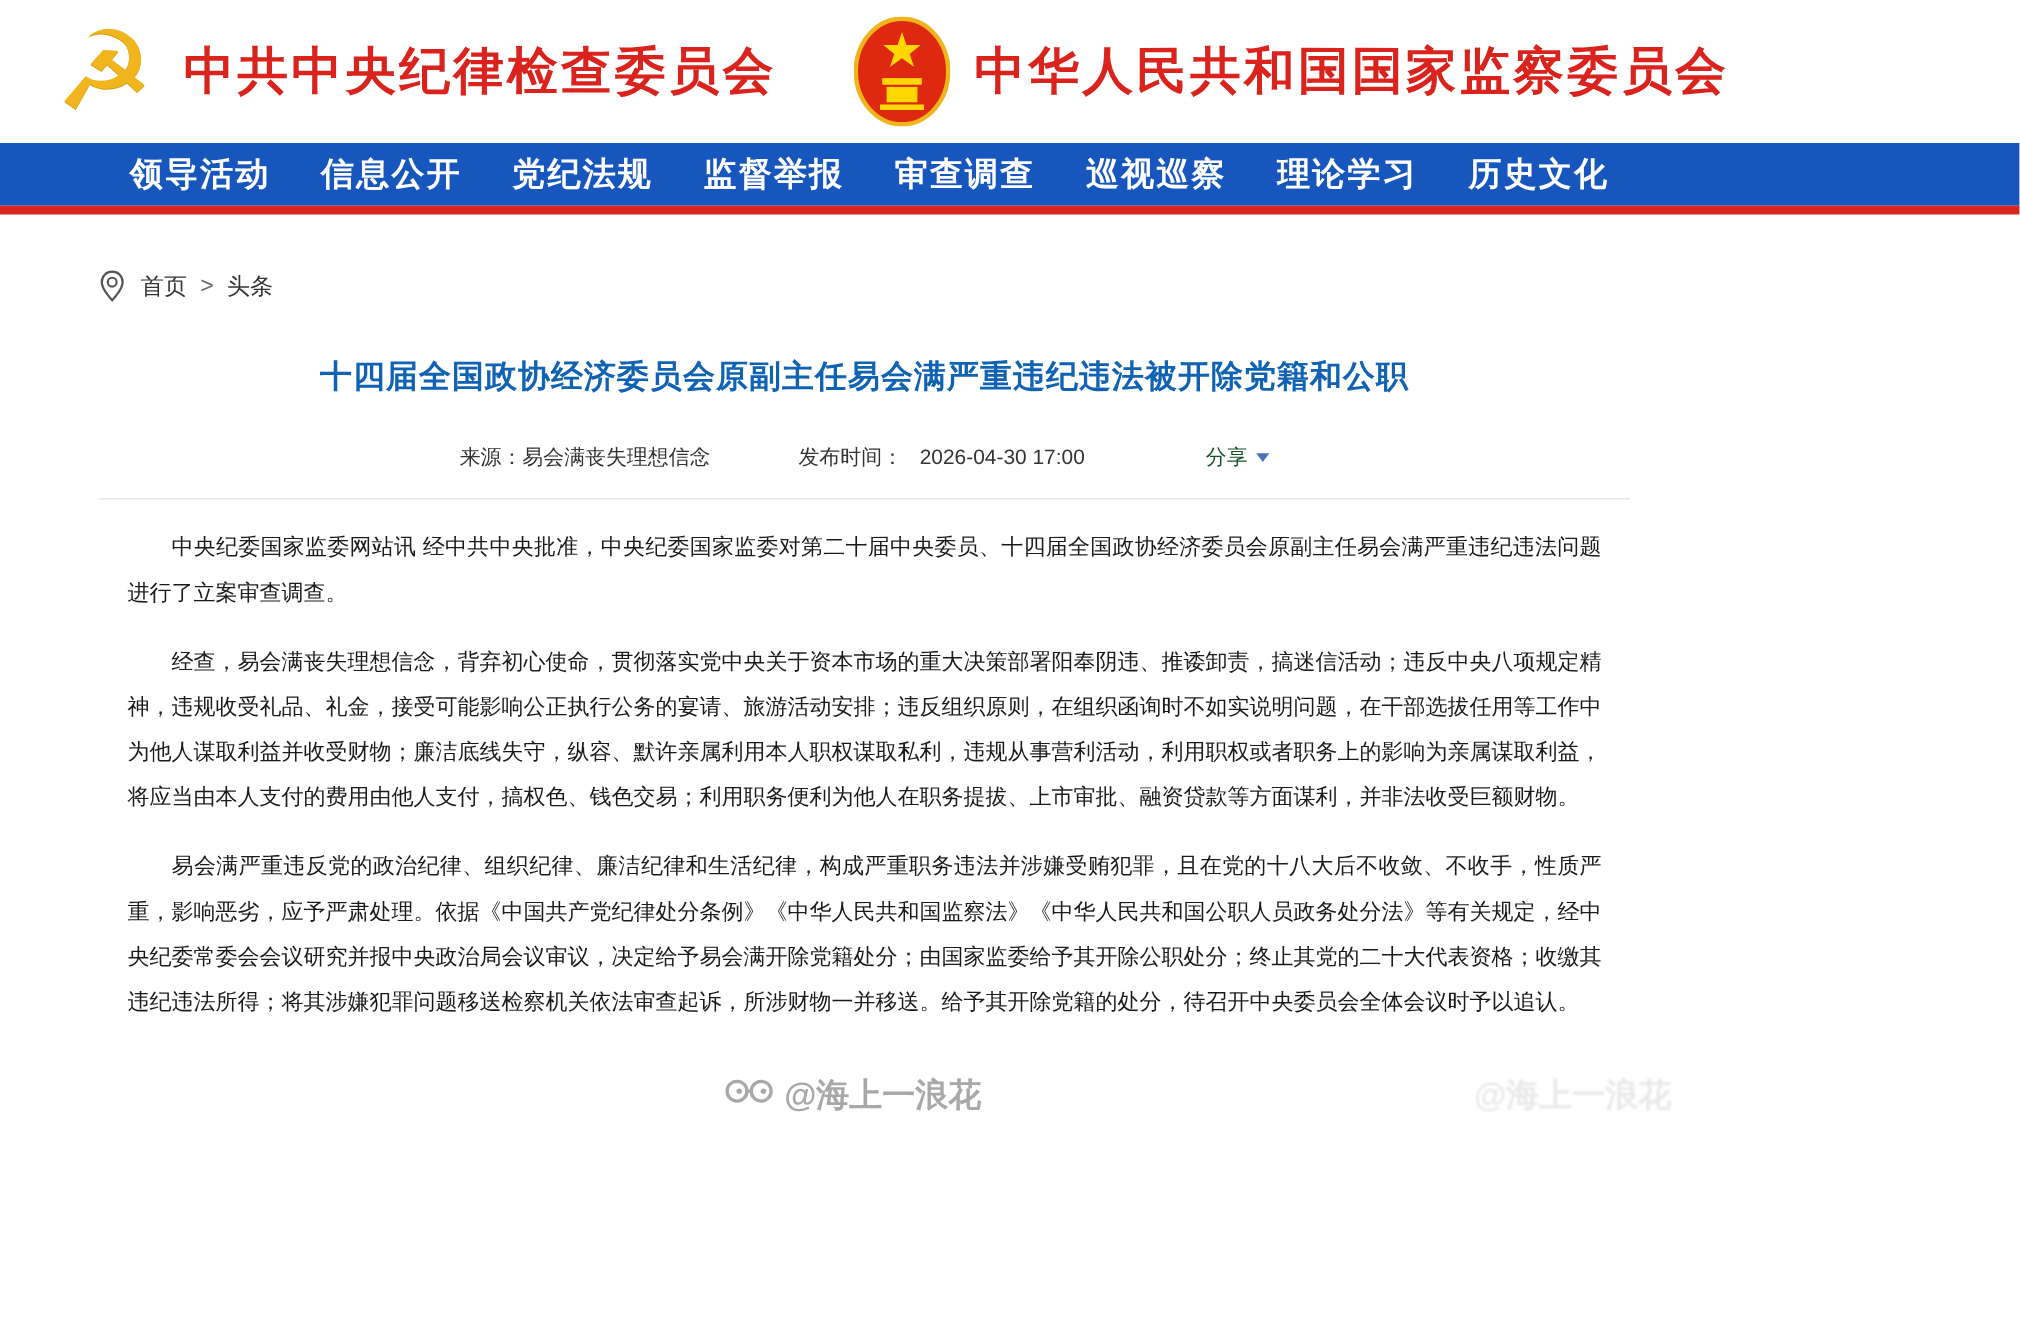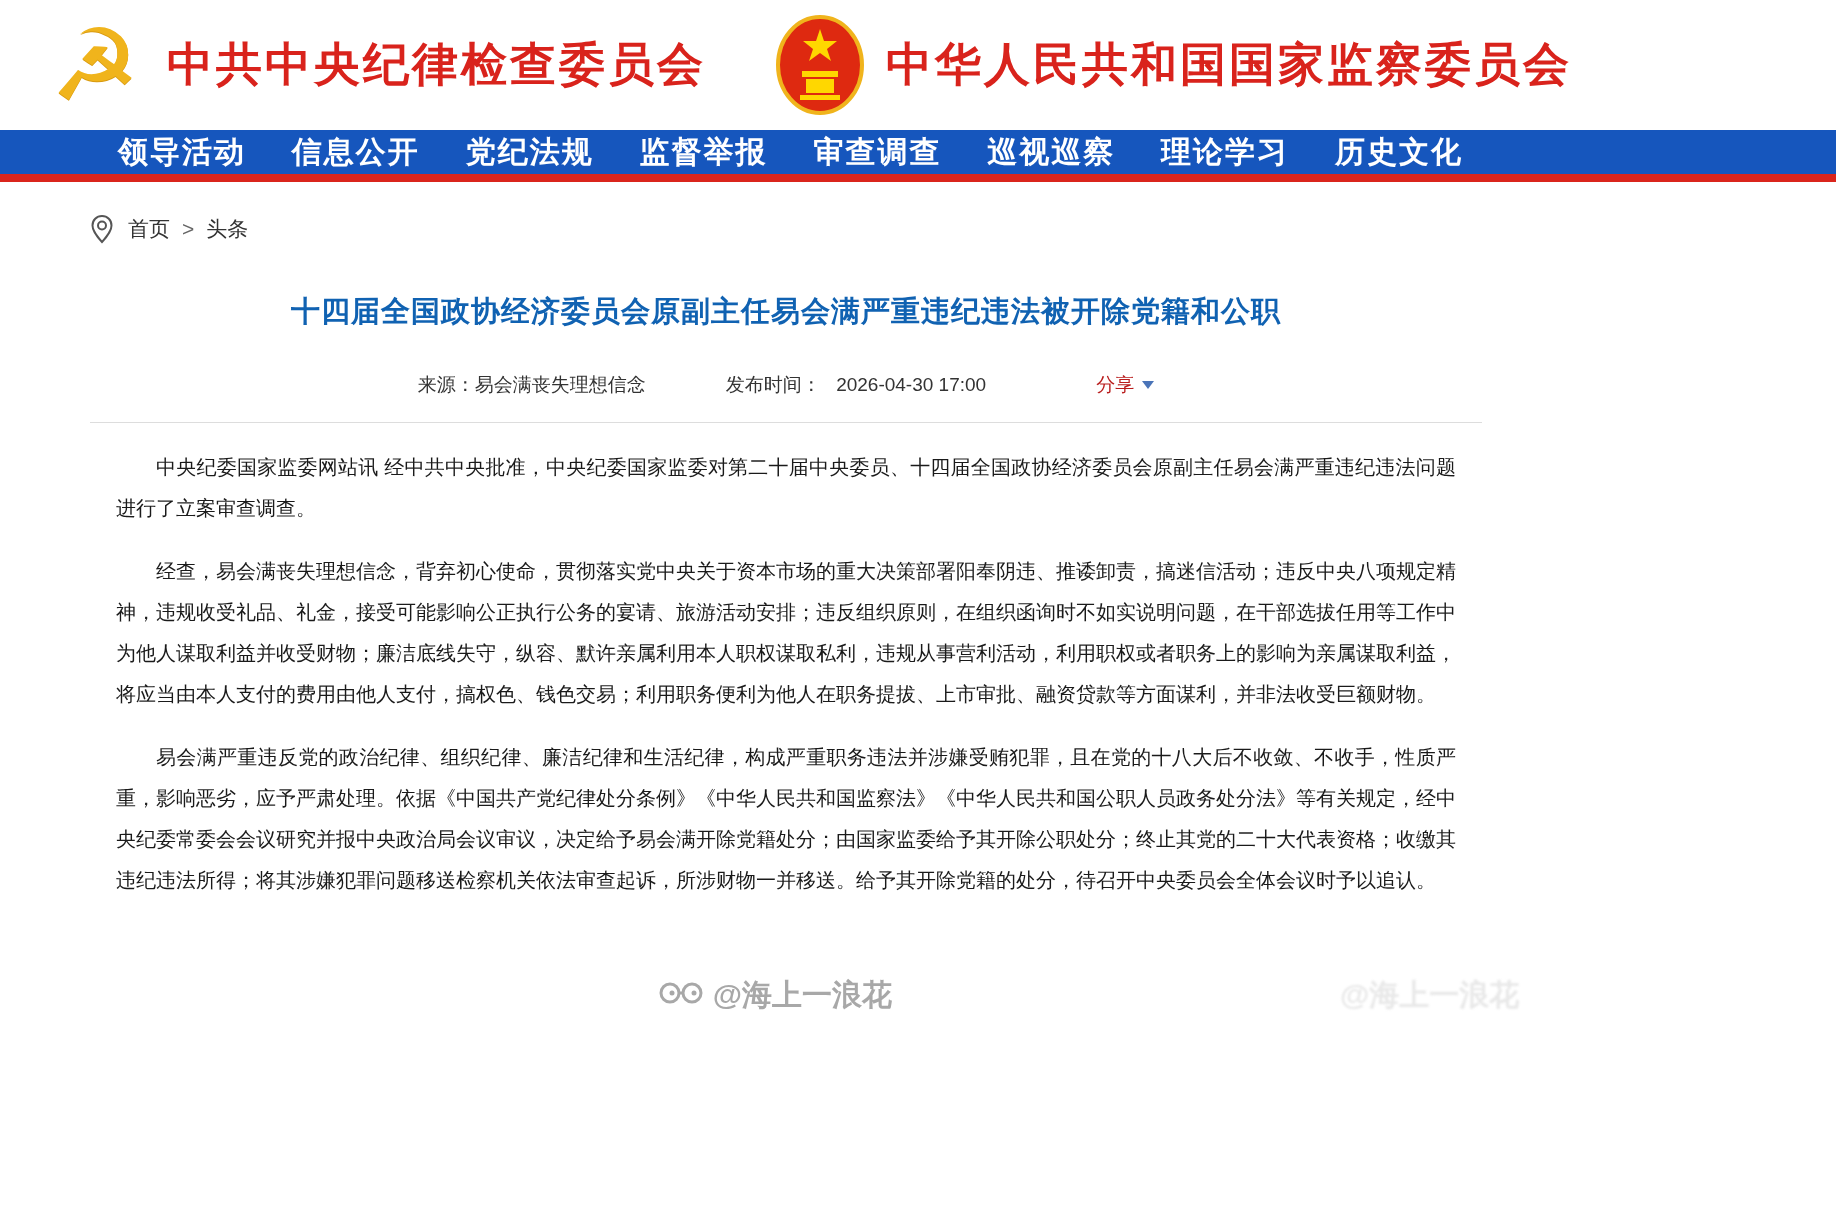--- a/index.html
+++ b/index.html
@@ -34,21 +34,21 @@
     color: #d9231c;
     letter-spacing: 3px;
     margin-left: 22px;
     font-family: Liberation Mono, monospace;
   }
   .brand-right { margin-left: 70px; }
   .national-emblem { width: 88px; height: 100px; }
 
   
   .main-nav {
-    height: 44px;
+    height: 57px;
     background: #1656bd;
     display: flex;
     align-items: center;
   }
   .nav-inner {
     display: flex;
     justify-content: space-between;
     width: 1345px;
     margin-left: 118px;
   }
@@ -60,21 +60,21 @@
     cursor: pointer;
     white-space: nowrap;
     font-family: "Liberation Serif", "DejaVu Serif", serif;
   }
   .nav-red-stripe { height: 8px; background: #da251c; }
 
   
   .content {
     width: 1392px;
     margin-left: 90px;
-    padding-top: 32px;
+    padding-top: 50px;
   }
   .breadcrumb {
     display: flex;
     align-items: center;
     font-size: 21px;
     color: #333333;
   }
   .breadcrumb .pin-icon { margin-right: 14px; display: inline-flex; }
   .breadcrumb a-like, .crumb-link { cursor: pointer; color: #333333; }
   .crumb-sep { margin: 0 12px; color: #666666; }
@@ -92,21 +92,21 @@
     margin-top: 40px;
     display: flex;
     justify-content: center;
     align-items: center;
     font-size: 19px;
     color: #333333;
   }
   .meta-source { margin-right: 80px; }
   .meta-time { margin-right: 110px; }
   .meta-time .time-value { margin-left: 10px; }
-  .meta-share { display: inline-flex; align-items: center; cursor: pointer; color: #b91c1c; }
+  .meta-share { display: inline-flex; align-items: center; cursor: pointer; color: #14532d; }
   .share-caret {
     display: inline-block;
     margin-left: 8px;
     width: 0; height: 0;
     border-left: 6px solid transparent;
     border-right: 6px solid transparent;
     border-top: 8px solid #4a74b8;
   }
 
   .divider {

